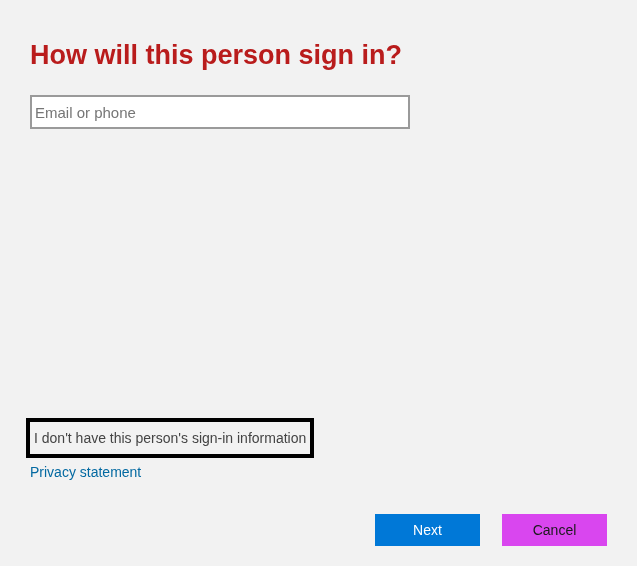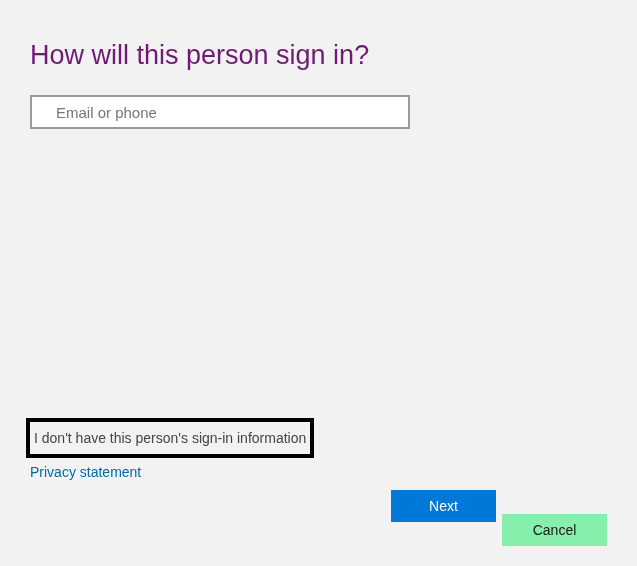--- a/index.html
+++ b/index.html
@@ -15,38 +15,38 @@
       position: relative;
       overflow: hidden;
     }
     .container {
       padding: 40px 30px 0 30px;
       height: 100%;
       position: relative;
     }
     .title {
       font-size: 27px;
-      font-weight: 400;
-      color: #701a75;
+      font-weight: 700;
+      color: #b91c1c;
       margin-bottom: 24px;
     }
     .description {
       font-size: 14px;
       color: #1a1a1a;
       line-height: 1.4;
       margin-bottom: 24px;
       max-width: 570px;
     }
     .input-field {
       width: 380px;
       height: 34px;
       border: 2px solid #9a9a9a;
       background: #ffffff;
       font-size: 15px;
-      padding: 0 24px;
+      padding: 0 3px;
       font-family: inherit;
       color: #333;
       outline: none;
     }
     .input-field::placeholder {
       color: #767676;
     }
     .bottom-links {
       position: absolute;
       bottom: 86px;
@@ -66,38 +66,37 @@
       font-size: 14px;
       color: #0369a1;
       cursor: pointer;
       padding-left: 4px;
     }
     .button-row {
       position: absolute;
       bottom: 20px;
       right: 30px;
       display: flex;
-      gap: 6px;
+      gap: 22px;
     }
     .btn {
       width: 105px;
       height: 32px;
       border: none;
       font-size: 14px;
       font-family: inherit;
       cursor: pointer;
     }
     .btn-primary {
       background: #0078d7;
       color: #ffffff;
     }
     .btn-secondary {
-      background: #86efac;
+      background: #d946ef;
       color: #1a1a1a;
-      margin-top: 24px;
     }
   </style>
 </head>
 <body>
 
 <div class="container">
   <h1 class="title">How will this person sign in?</h1>
   <input type="text" class="input-field" placeholder="Email or phone" style="">
   
   <div class="bottom-links">

